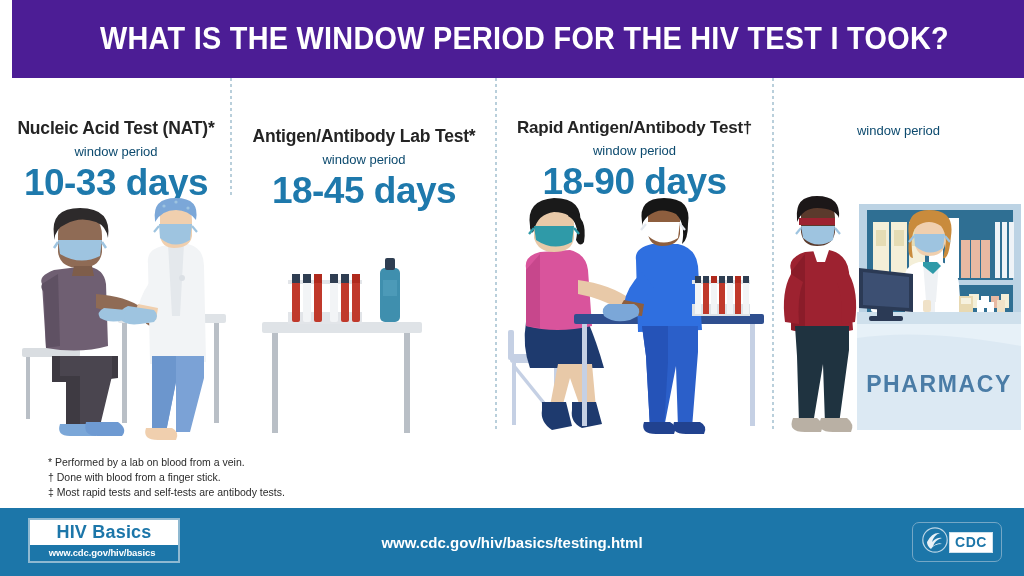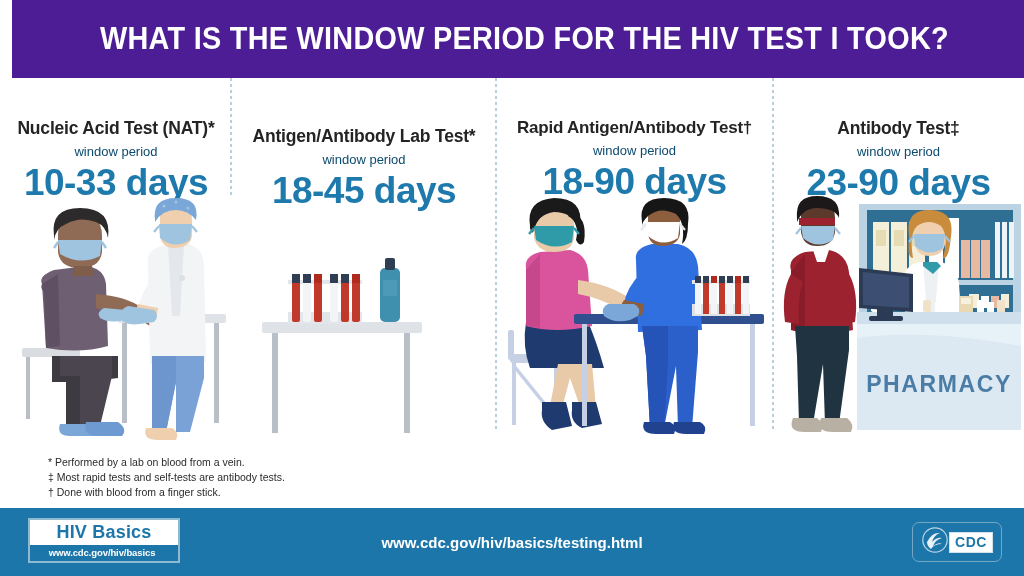--- a/index.html
+++ b/index.html
@@ -302,23 +302,21 @@
             <rect x="239" y="80" width="6" height="7" fill="#b02a1d"></rect>
           <rect x="247" y="80" width="6" height="38" fill="#f2f4f6"></rect>
             <rect x="247" y="80" width="6" height="7" fill="#2f3e52"></rect>
         </g>
       </svg>
     </div>
   </div>
 
   <div class="col col-4">
     <div class="col-head">
-      <div class="test-name">Antibody Test‡</div>
       <div class="window-label">window period</div>
-      <div class="days">23-90 days</div>
     </div>
     <div class="art">
       <svg viewBox="0 0 251 250" xmlns="http://www.w3.org/2000/svg">
 
         <rect x="86" y="8" width="162" height="122" fill="#bcd3e4"></rect>
         <rect x="94" y="14" width="146" height="112" fill="#2f6f93"></rect>
 
         <g>
           <rect x="100" y="26" width="16" height="56" fill="#f4efd8"></rect>
           <rect x="103" y="34" width="10" height="16" fill="#e5dcb4"></rect>
@@ -403,22 +401,22 @@
     </div>
   </div>
 
   <div class="divider" id="divider-1"></div>
   <div class="divider" id="divider-2"></div>
   <div class="divider" id="divider-3"></div>
 </div>
 
 <div id="footnotes">
   <div>* Performed by a lab on blood from a vein.</div>
+  <div>† Done with blood from a finger stick.</div>
   <div>‡ Most rapid tests and self-tests are antibody tests.</div>
-  <div>† Done with blood from a finger stick.</div>
 </div>
 
 <div id="footer-bar">
 
   <div id="footer-info">
       <b>www.cdc.gov/hiv/basics/testing.html</b>
   </div>
 
   <div id="hiv-basics-logo">
     <div id="hiv-basics-title">HIV Basics</div>

